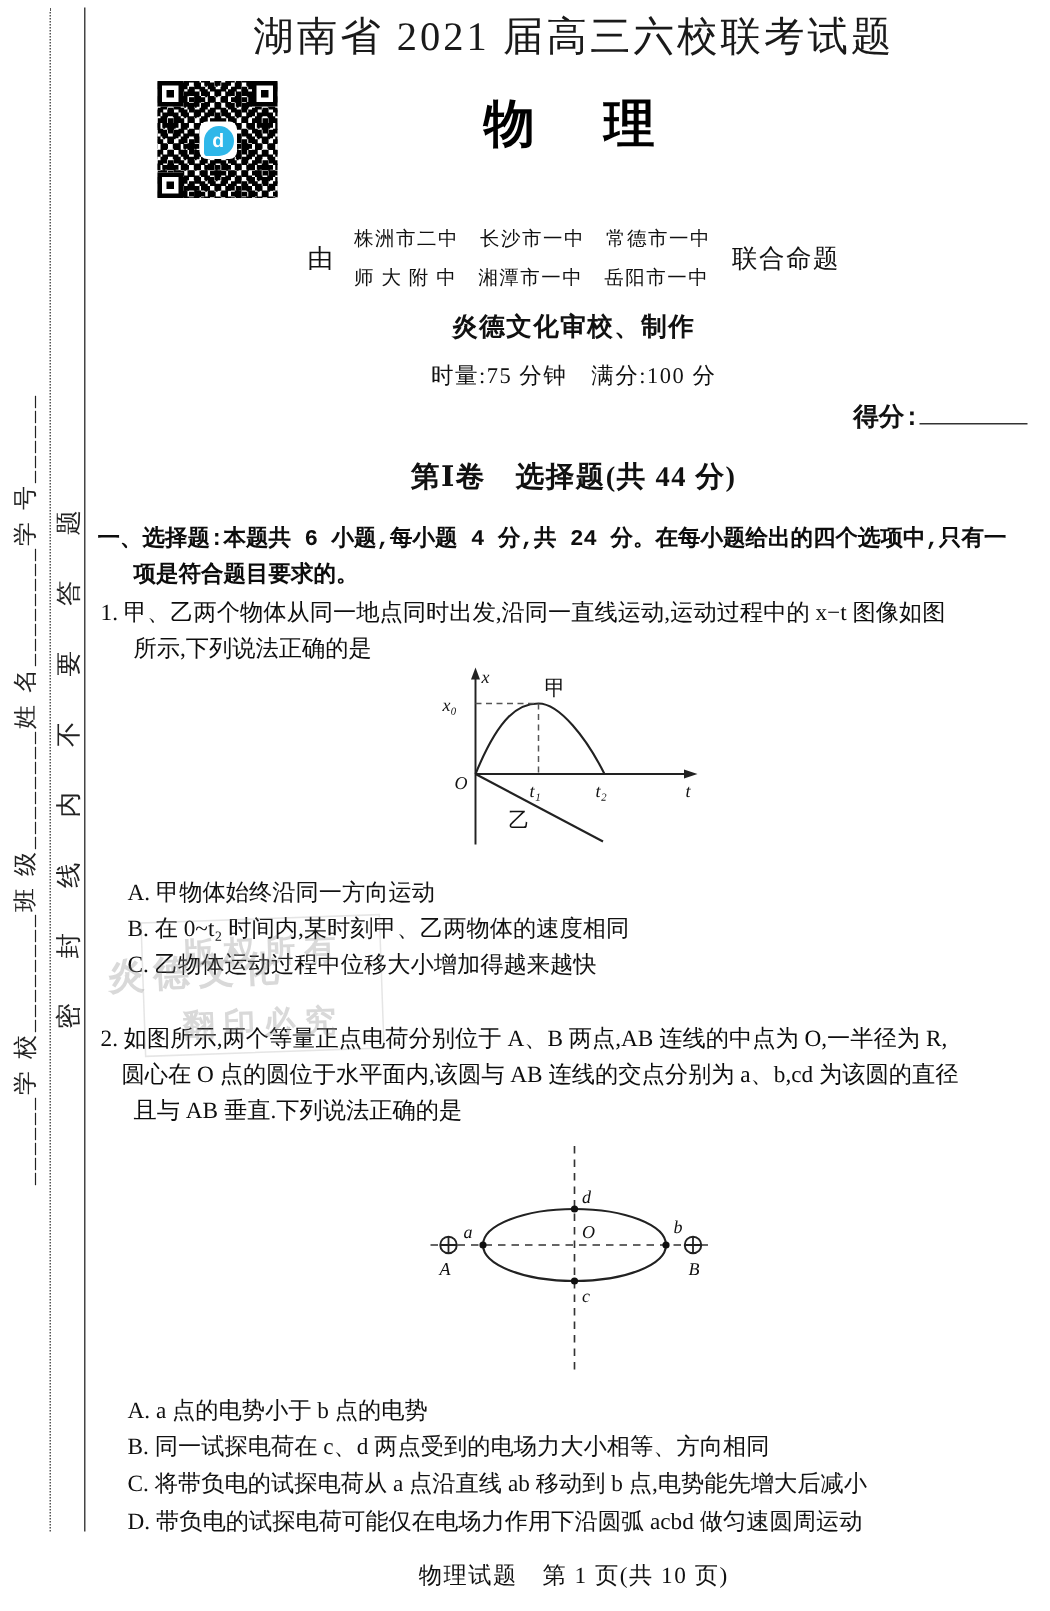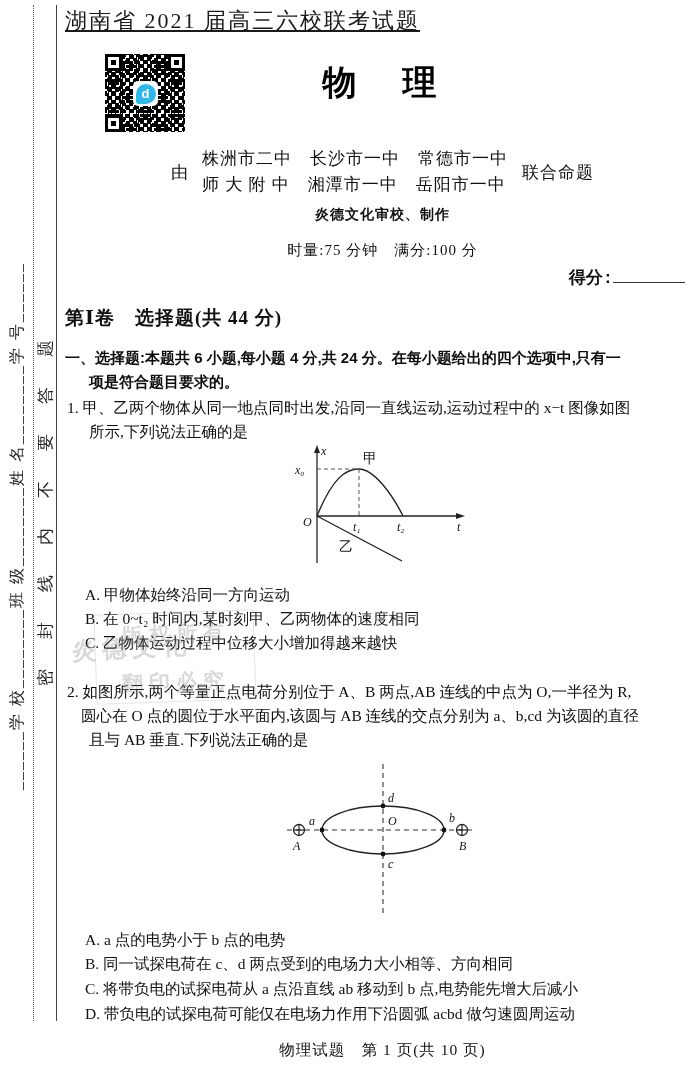--- a/index.html
+++ b/index.html
@@ -20,51 +20,51 @@
     font-size:16px; letter-spacing:2px; color:#222; white-space:nowrap;
   }
   .seal-text {
     left:-145px; top:487px; width:380px; height:22px;
     transform:rotate(-90deg); text-align:center;
     font-size:17px; letter-spacing:30px; color:#222; white-space:nowrap;
   }
 
   
   .content { position:absolute; left:65px; top:0; width:635px; height:1074px; }
-  .page-title { left:0; top:6px; width:635px; font-size:22px; letter-spacing:2px; color:#1a1a1a;text-decoration:underline; }
+  .page-title { left:0; top:6px; width:635px; text-align:center; font-size:27px; letter-spacing:2px; color:#1a1a1a; }
   .subject-title { left:0; top:60px; width:635px; text-align:center; font-size:34px; font-weight:bold; letter-spacing:6px; color:#000; }
 
   .qr { left:40px; top:54px; width:80px; height:78px;
     background:
       repeating-conic-gradient(#000 0% 25%, transparent 0% 50%) 2px 1px/9px 9px,
       repeating-conic-gradient(#000 0% 25%, #fff 0% 50%) 0 0/7px 7px;
   }
   .qr .finder { position:absolute; width:17px; height:17px; background:#fff; border:3px solid #000; }
   .qr .finder::after { content:""; position:absolute; left:3px; top:3px; width:5px; height:5px; background:#000; }
   .qr .f-tl { left:0; top:0; } .qr .f-tr { right:0; top:0; } .qr .f-bl { left:0; bottom:0; }
   .qr .logo { position:absolute; left:28px; top:27px; width:25px; height:25px; background:#fff; border-radius:5px; }
   .qr .logo-d { position:absolute; left:2.5px; top:2.5px; width:20px; height:20px; background:#2fb7e9;
     border-radius:50% 50% 50% 12%; color:#fff; font-family:"Liberation Sans",sans-serif;
     font-weight:bold; font-size:13px; line-height:20px; text-align:center; }
 
   .school-block { left:0; top:146px; width:635px; display:flex; justify-content:center; align-items:center; gap:14px; }
   .by-label { font-size:17px; }
-  .school-rows { font-size:17px; line-height:26px; letter-spacing:1px; text-align:left; white-space:pre; }
+  .school-rows { font-size:13px; line-height:26px; letter-spacing:1px; text-align:left; white-space:pre; }
   .joint-label { font-size:17px; letter-spacing:1px;font-family:Liberation Serif, serif; }
 
-  .producer { left:0; top:206px; width:635px; text-align:center; font-size:14px; font-weight:bold; letter-spacing:1px; }
+  .producer { left:0; top:206px; width:635px; text-align:center; font-size:17px; font-weight:bold; letter-spacing:1px; }
   .duration { left:0; top:241px; width:635px; text-align:center; font-size:15px; letter-spacing:1px; }
   .score-row { left:0; top:266px; width:620px; text-align:right; font-size:17px; font-weight:bold; }
   .score-blank { display:inline-block; width:72px; height:16px; border-bottom:1.5px solid #333; }
 
-  .section-heading { left:0; top:305px; width:635px; text-align:left; font-size:19px; font-weight:bold; letter-spacing:1px; }
+  .section-heading { left:0; top:305px; width:635px; text-align:center; font-size:19px; font-weight:bold; letter-spacing:1px; }
 
   
   .tline { position:absolute; font-size:15.5px; white-space:pre; color:#0d0d0d; }
-  .bold-line { font-weight:bold; font-family:Liberation Sans, sans-serif; font-size:15px; }
+  .bold-line { font-weight:bold; font-family:Liberation Mono, monospace; font-size:15px; }
   .opt { position:absolute; left:20px; font-size:15.5px; white-space:pre; }
 
   
   .wm { position:absolute; color:rgba(120,120,120,0.28); font-weight:bold; letter-spacing:6px; pointer-events:none; }
   .wm-box { left:95px; top:612px; width:160px; height:90px; border:1px solid rgba(150,150,150,0.25); transform:rotate(-2deg); }
   .wm1 { left:72px; top:632px; font-size:24px; transform:rotate(-3deg); color:rgba(130,130,130,0.30); }
   .wm2 { left:122px; top:620px; font-size:21px; transform:rotate(-2deg); }
   .wm3 { left:122px; top:668px; font-size:21px; transform:rotate(-2deg); }
 
   .footer { left:0; top:1040px; width:635px; text-align:center; font-size:15.5px; letter-spacing:1px; }

